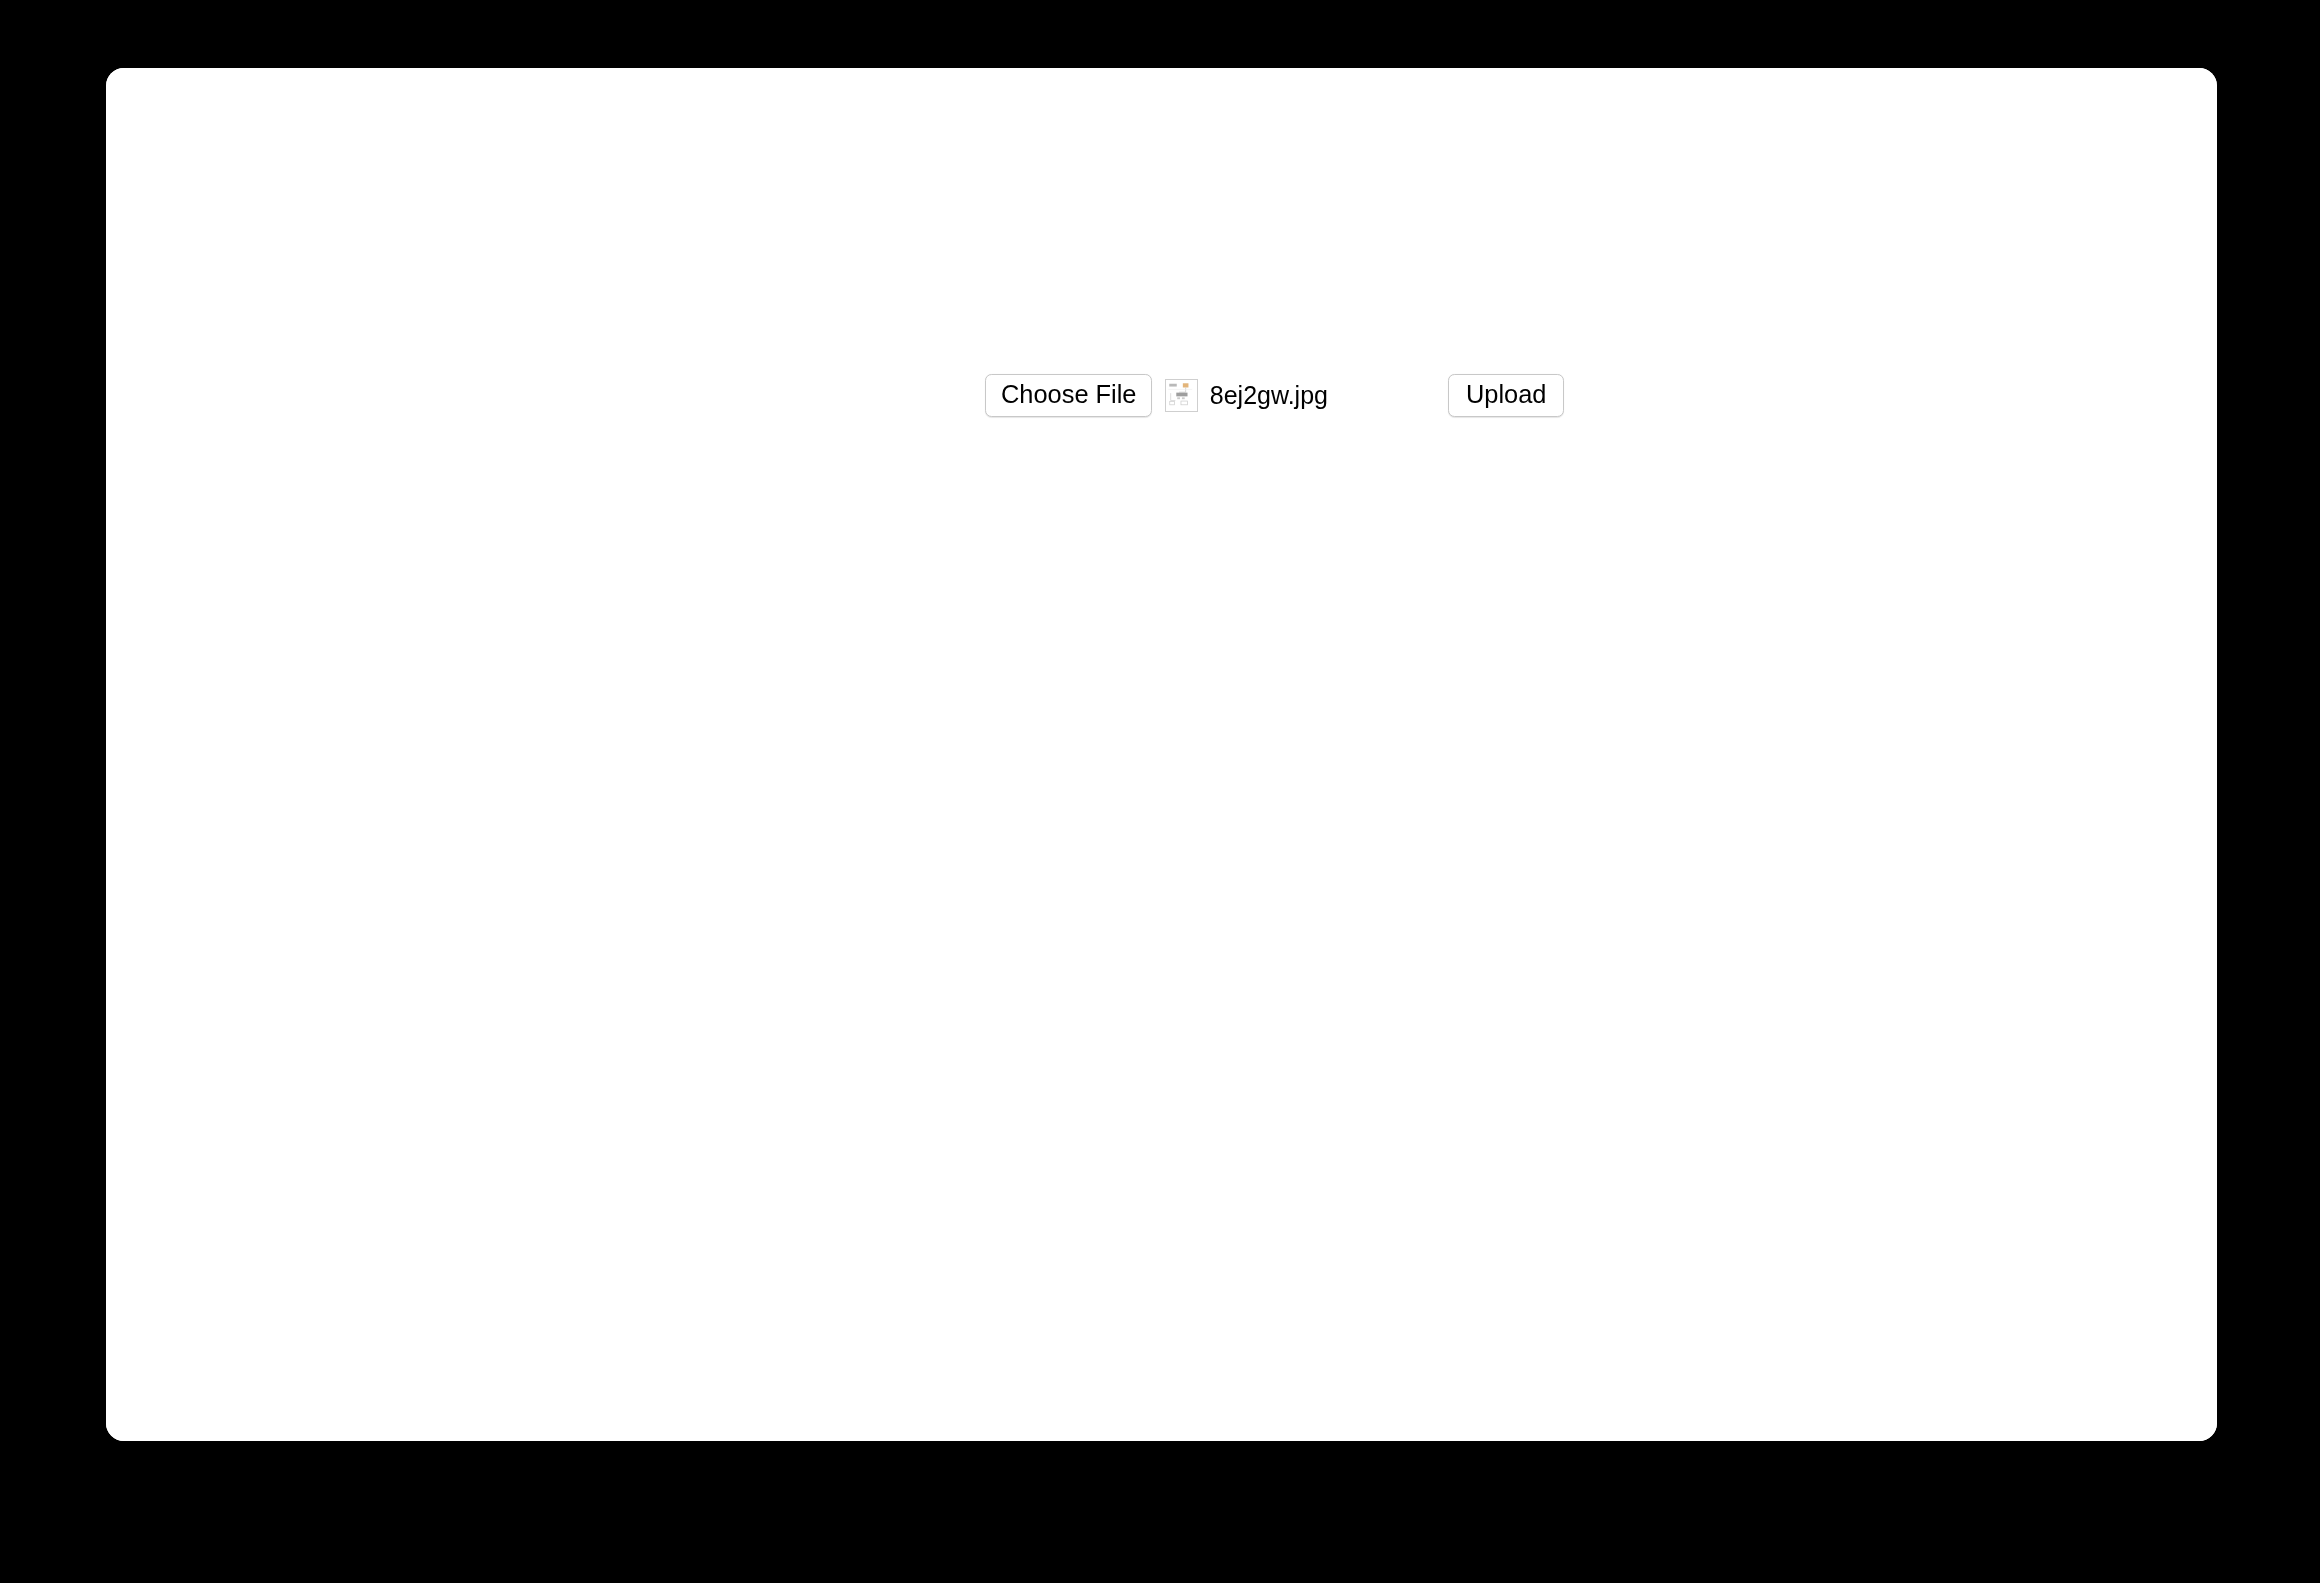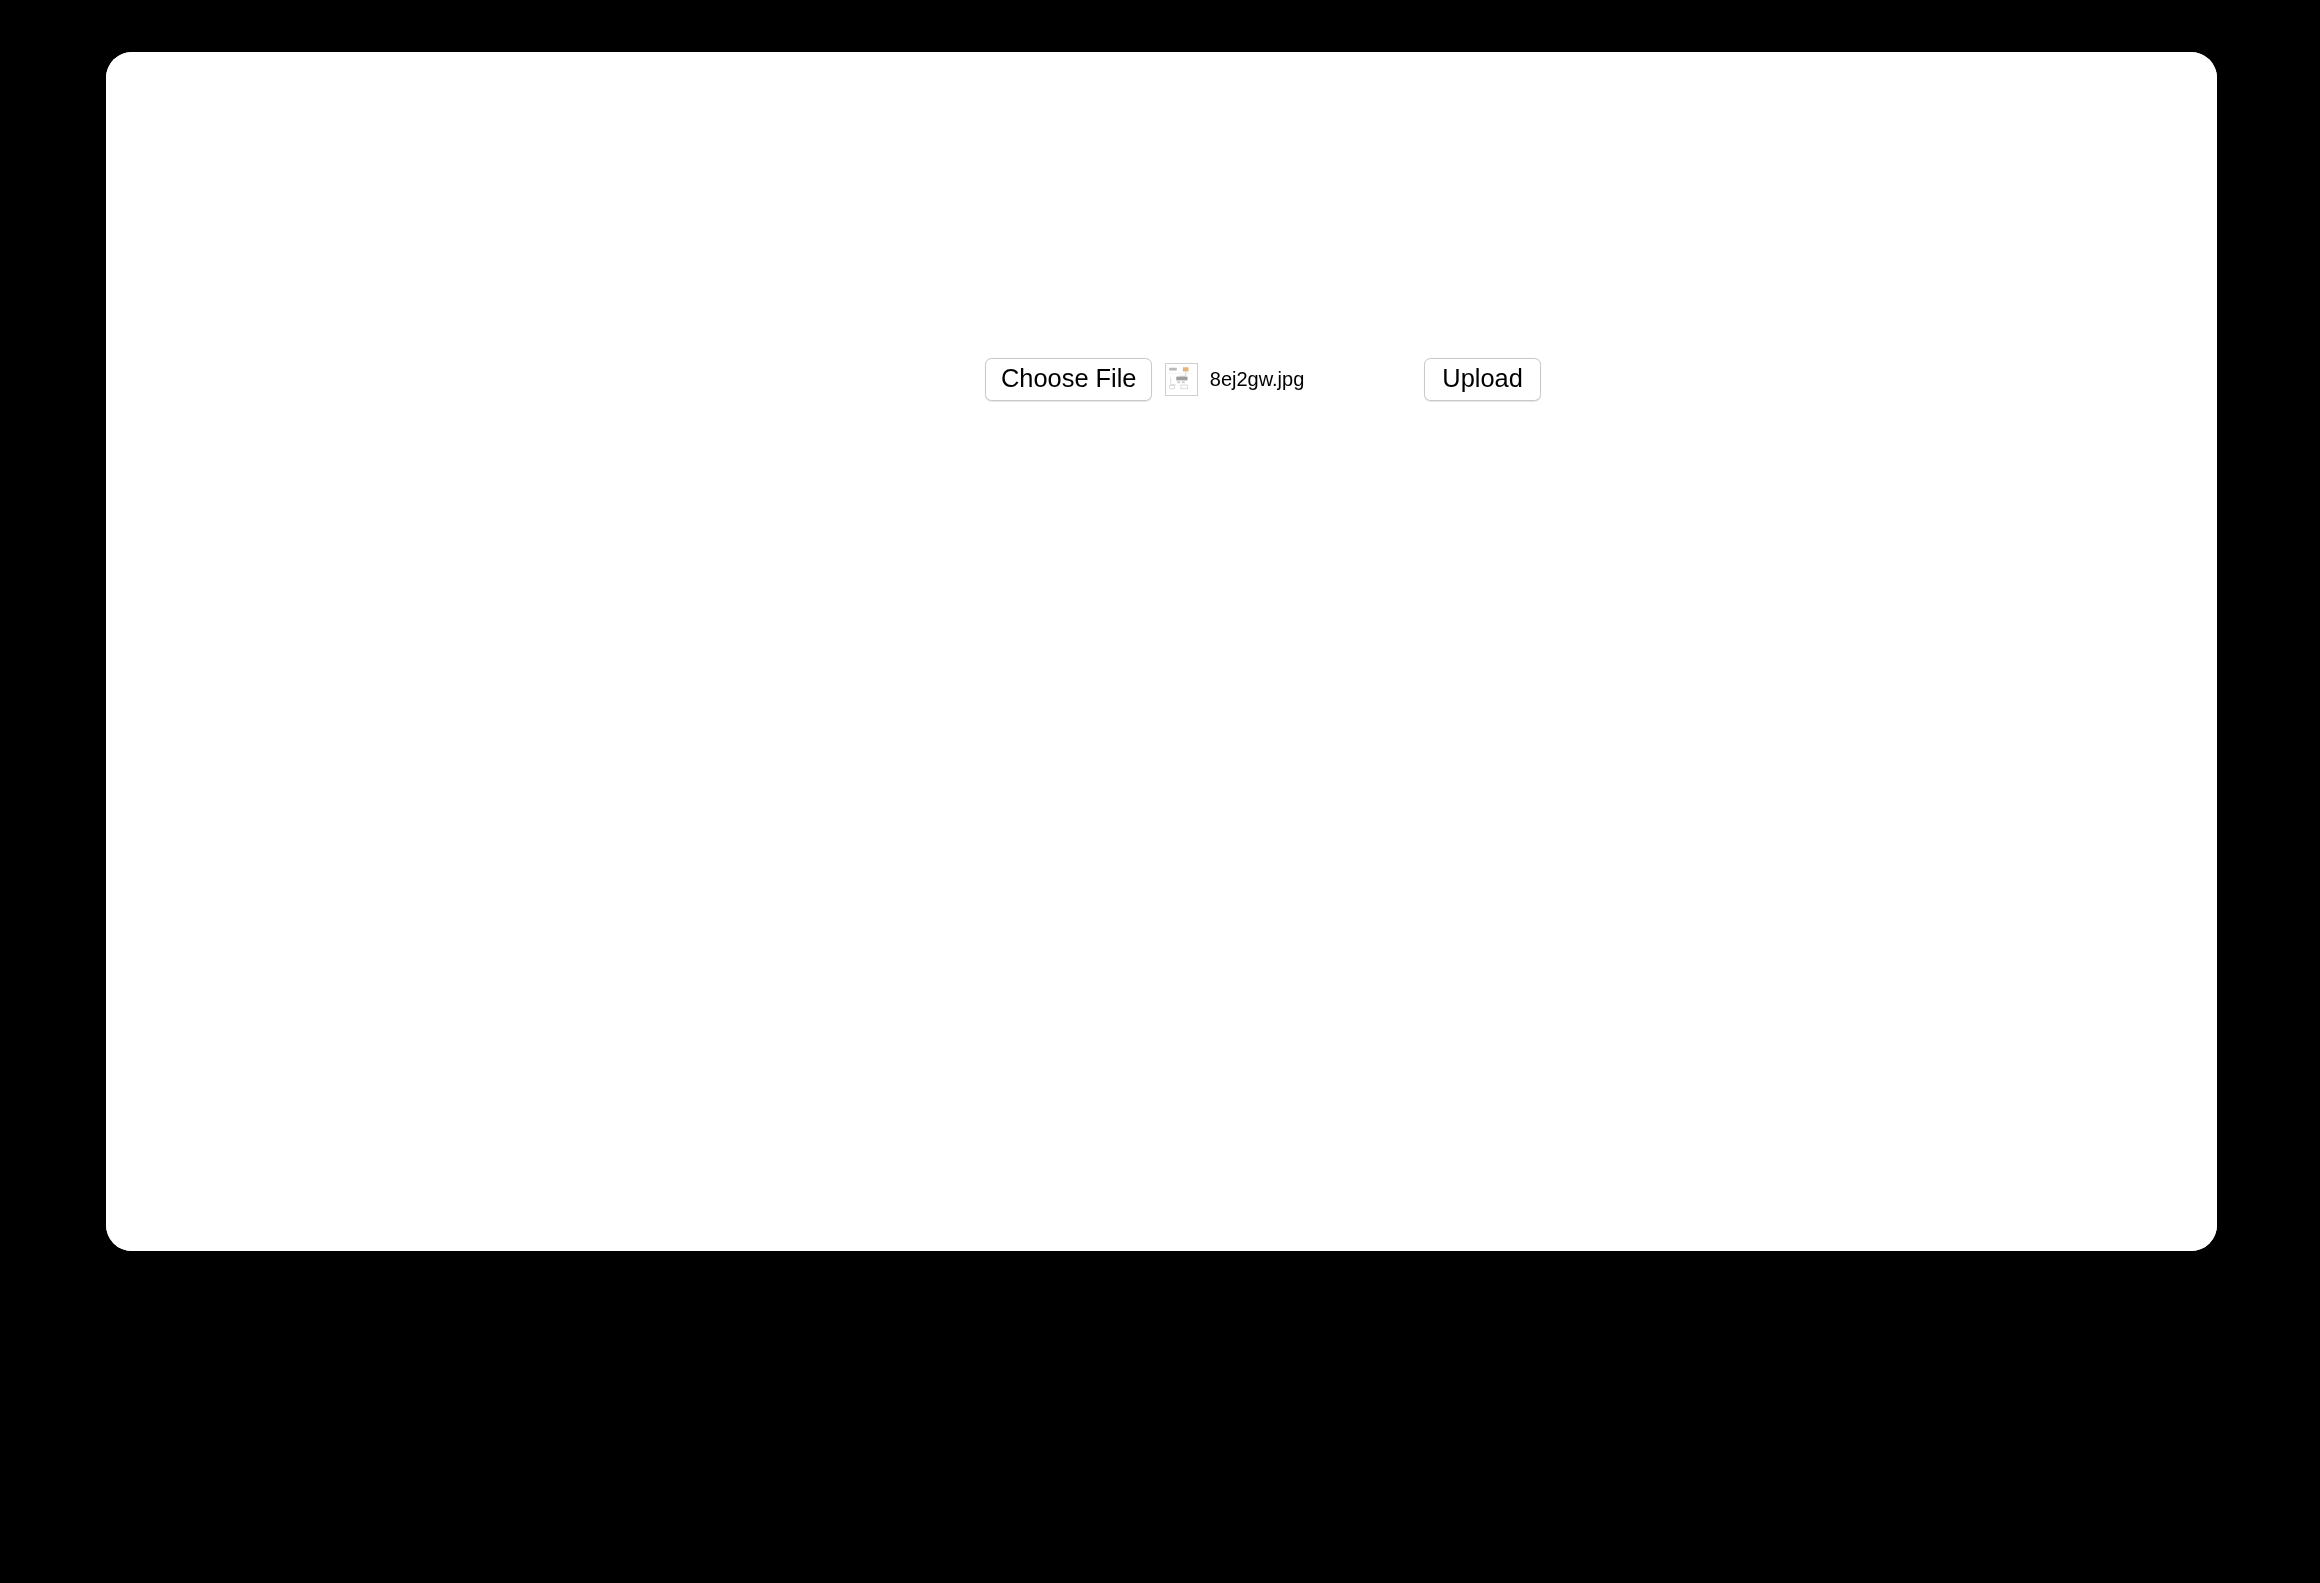--- a/index.html
+++ b/index.html
@@ -12,25 +12,25 @@
   }
   body {
     font-family: "Liberation Sans", sans-serif;
     -webkit-font-smoothing: antialiased;
   }
 
   
   .browser-window {
     position: absolute;
     left: 106px;
-    top: 52px;
+    top: 68px;
     width: 2111px;
-    height: 1199px;
-    background: #ffffff;
-    border-radius: 26px;
+    height: 1373px;
+    background: #ffffff;
+    border-radius: 18px;
     overflow: hidden;
   }
 
   
   .toolbar {
     position: relative;
     height: 91px;
     width: 100%;
     background: #ffffff;
   }
@@ -176,21 +176,21 @@
   .file-thumb {
     width: 31px;
     height: 31px;
     margin-left: 13px;
     border: 0.9px solid #cfcfcf;
     background: #ffffff;
     flex: none;
     overflow: hidden;
   }
   .file-name {
-    font-size: 20px;
+    font-size: 25px;
     color: #000000;
     margin-left: 11.3px;
     line-height: 1;
     white-space: nowrap;
   }
   .upload-btn {
     font-family: "Liberation Sans", sans-serif;
     font-size: 25.4px;
     color: #000000;
     background: #ffffff;

